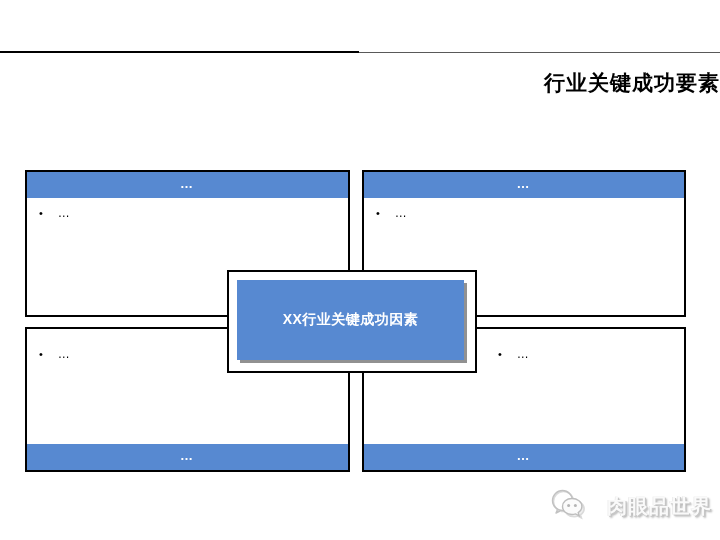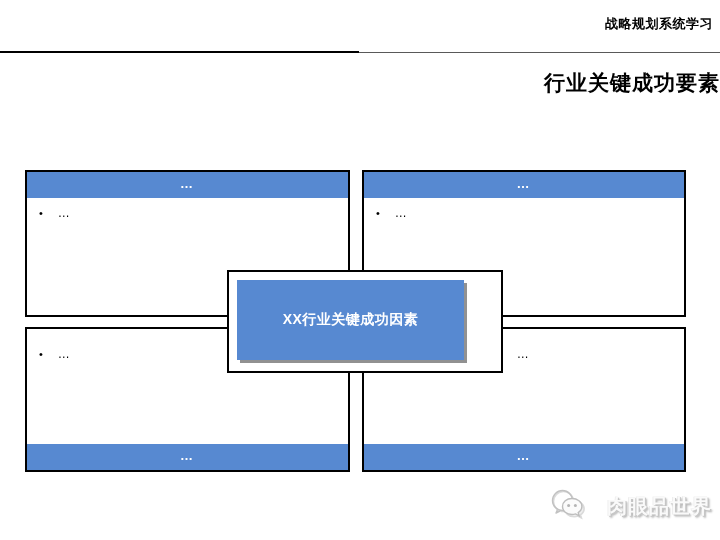--- a/index.html
+++ b/index.html
@@ -32,21 +32,21 @@
   }
   .bar-top{top:0;}
   .bar-bottom{bottom:0;}
   .bullet-row{position:absolute;font-size:12px;line-height:14px;white-space:nowrap;}
   .bullet-row .dot{display:inline-block;font-size:11px;margin-right:15px;vertical-align:top;}
   .quad-tl .bullet-row,.quad-tr .bullet-row{top:34px;left:12px;}
   .quad-bl .bullet-row{top:18px;left:12px;}
   .quad-br .bullet-row{top:18px;left:134px;}
   
   .center-wrap{
-    position:absolute;left:227px;top:270px;width:276px;height:103px;
+    position:absolute;left:227px;top:270px;width:250px;height:103px;
     background:#fff;border:2px solid #000;box-sizing:border-box;z-index:5;
   }
   .center-blue{
     position:absolute;left:8px;top:8px;width:227px;height:80px;
     background:#5789D1;box-shadow:3px 3px 0 #919191;
     display:flex;align-items:center;justify-content:center;
     color:#fff;font-size:14px;font-weight:bold;letter-spacing:0.5px;
   }
   
   .watermark{
@@ -57,21 +57,20 @@
   .watermark-text{
     font-size:20px;font-weight:bold;letter-spacing:1px;color:#fafafa;
     text-shadow:1px 1px 0 #c6c6c6, 2px 2px 2px #b2b2b2, -0.5px -0.5px 0 #e2e2e2;
   }
 </style>
 </head>
 <body>
 
 <div class="slide">
 
-  <div class="header-right">战略规划系统学习</div>
   <div class="divider-left"></div>
   <div class="divider-right"></div>
 
   <div class="slide-title">行业关键成功要素</div>
 
   <div class="quad quad-tl">
     <div class="bar bar-top">…</div>
     <div class="bullet-row">
       <span class="dot">•</span><span>…</span>
     </div>

